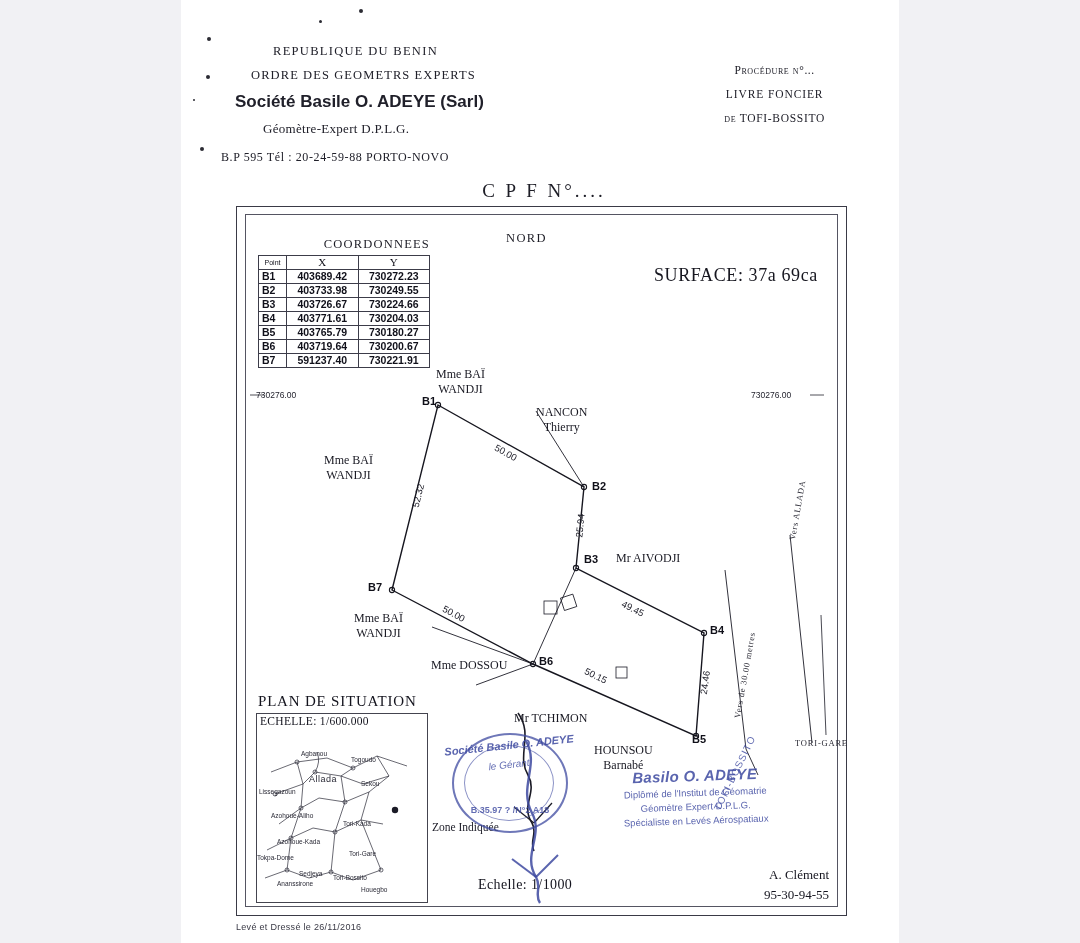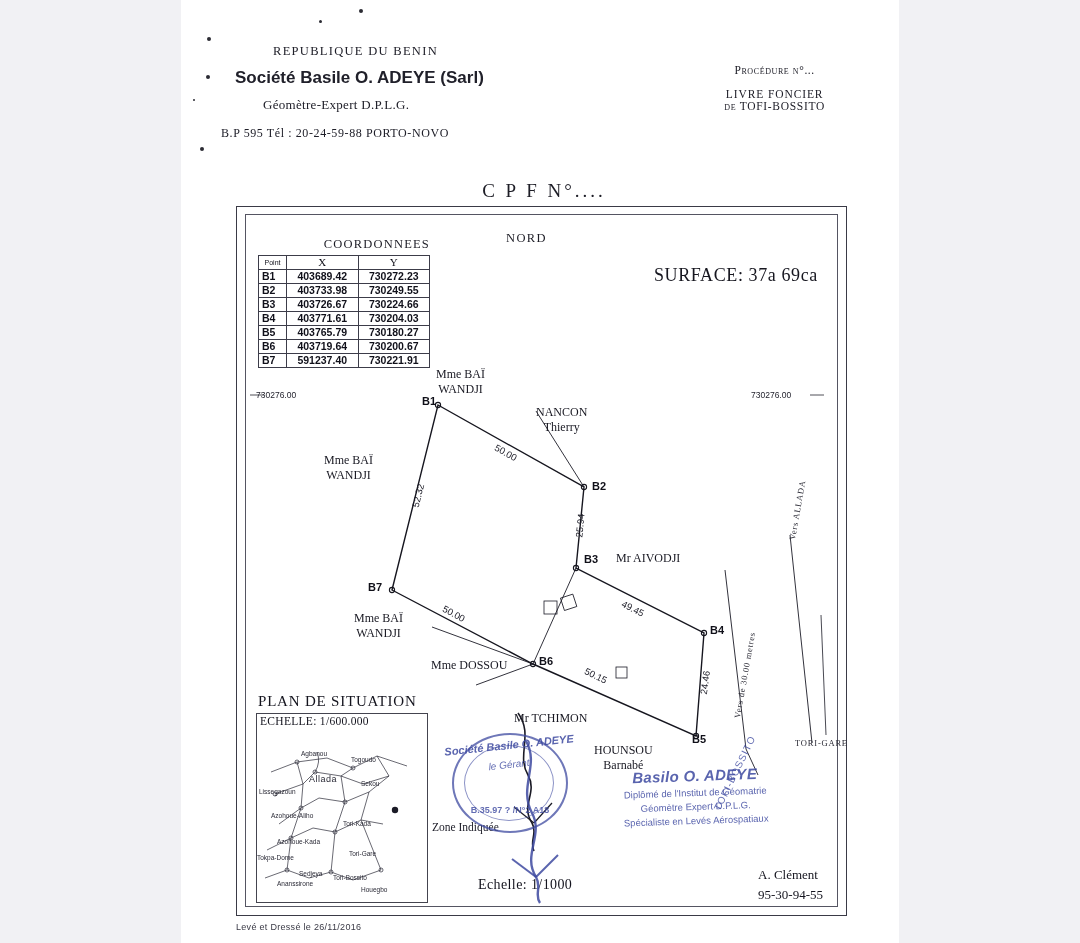--- a/index.html
+++ b/index.html
@@ -55,21 +55,21 @@
   #hdr-right {
     position: absolute;
     right: 74px;
     top: 64px;
     text-align: center;
     color: #20202a;
   }
   #hdr-right div { white-space: nowrap; }
   .r1 { font-size: 11.5px; font-variant: small-caps; letter-spacing: 0.6px;}
   .r2 { font-size: 11.5px; font-variant: small-caps; letter-spacing: 0.9px; margin-top: 12px;}
-  .r3 { font-size: 11.5px; font-variant: small-caps; letter-spacing: 0.7px; }
+  .r3 { font-size: 11.5px; font-variant: small-caps; letter-spacing: 0.7px; margin-top: 12px;}
   #cpf {
     position: absolute;
     left: 0; right: 0;
     top: 180px;
     text-align: center;
     font-size: 19px;
     letter-spacing: 3px;
     color: #1d1d26;
     margin-left: 8px;
   }
@@ -210,22 +210,22 @@
   
   #echelle {
     position: absolute;
     left: 232px; top: 662px;
     font-size: 14px;
     letter-spacing: 0.4px;
     color: #14141e;
   }
   #signature {
     position: absolute;
-    right: 14px; top: 650px;
-    text-align: left;
+    right: 8px; top: 650px;
+    text-align: right;
     font-size: 13px;
     color: #14141e;
     line-height: 20px;
   }
   #zone-ind {
     position: absolute;
     left: 186px; top: 606px;
     font-size: 11.5px;
     color: #1b1b26;
   }
@@ -317,20 +317,21 @@
 
   <div class="spk" style="left:178px;top:9px;width:4px;height:4px;"></div>
   <div class="spk" style="left:138px;top:20px;width:3px;height:3px;"></div>
   <div class="spk" style="left:26px;top:37px;width:4px;height:4px;"></div>
   <div class="spk" style="left:25px;top:75px;width:4px;height:4px;"></div>
   <div class="spk" style="left:12px;top:99px;width:2px;height:2px;"></div>
   <div class="spk" style="left:19px;top:147px;width:4px;height:4px;"></div>
 
   <div id="hdr-left">
     <div class="h-line h1">REPUBLIQUE DU BENIN</div>
+    <div class="h-line h2">ORDRE DES GEOMETRS EXPERTS</div>
     <div class="h-line h3">Société Basile O. ADEYE (Sarl)</div>
     <div class="h-line h4">Géomètre-Expert D.P.L.G.</div>
     <div class="h-line h5">B.P 595   Tél : 20-24-59-88   PORTO-NOVO</div>
   </div>
 
   <div id="hdr-right">
     <div class="r1">Procédure n°...</div>
     <div class="r2">LIVRE FONCIER</div>
     <div class="r3">de  TOFI-BOSSITO</div>
   </div>

